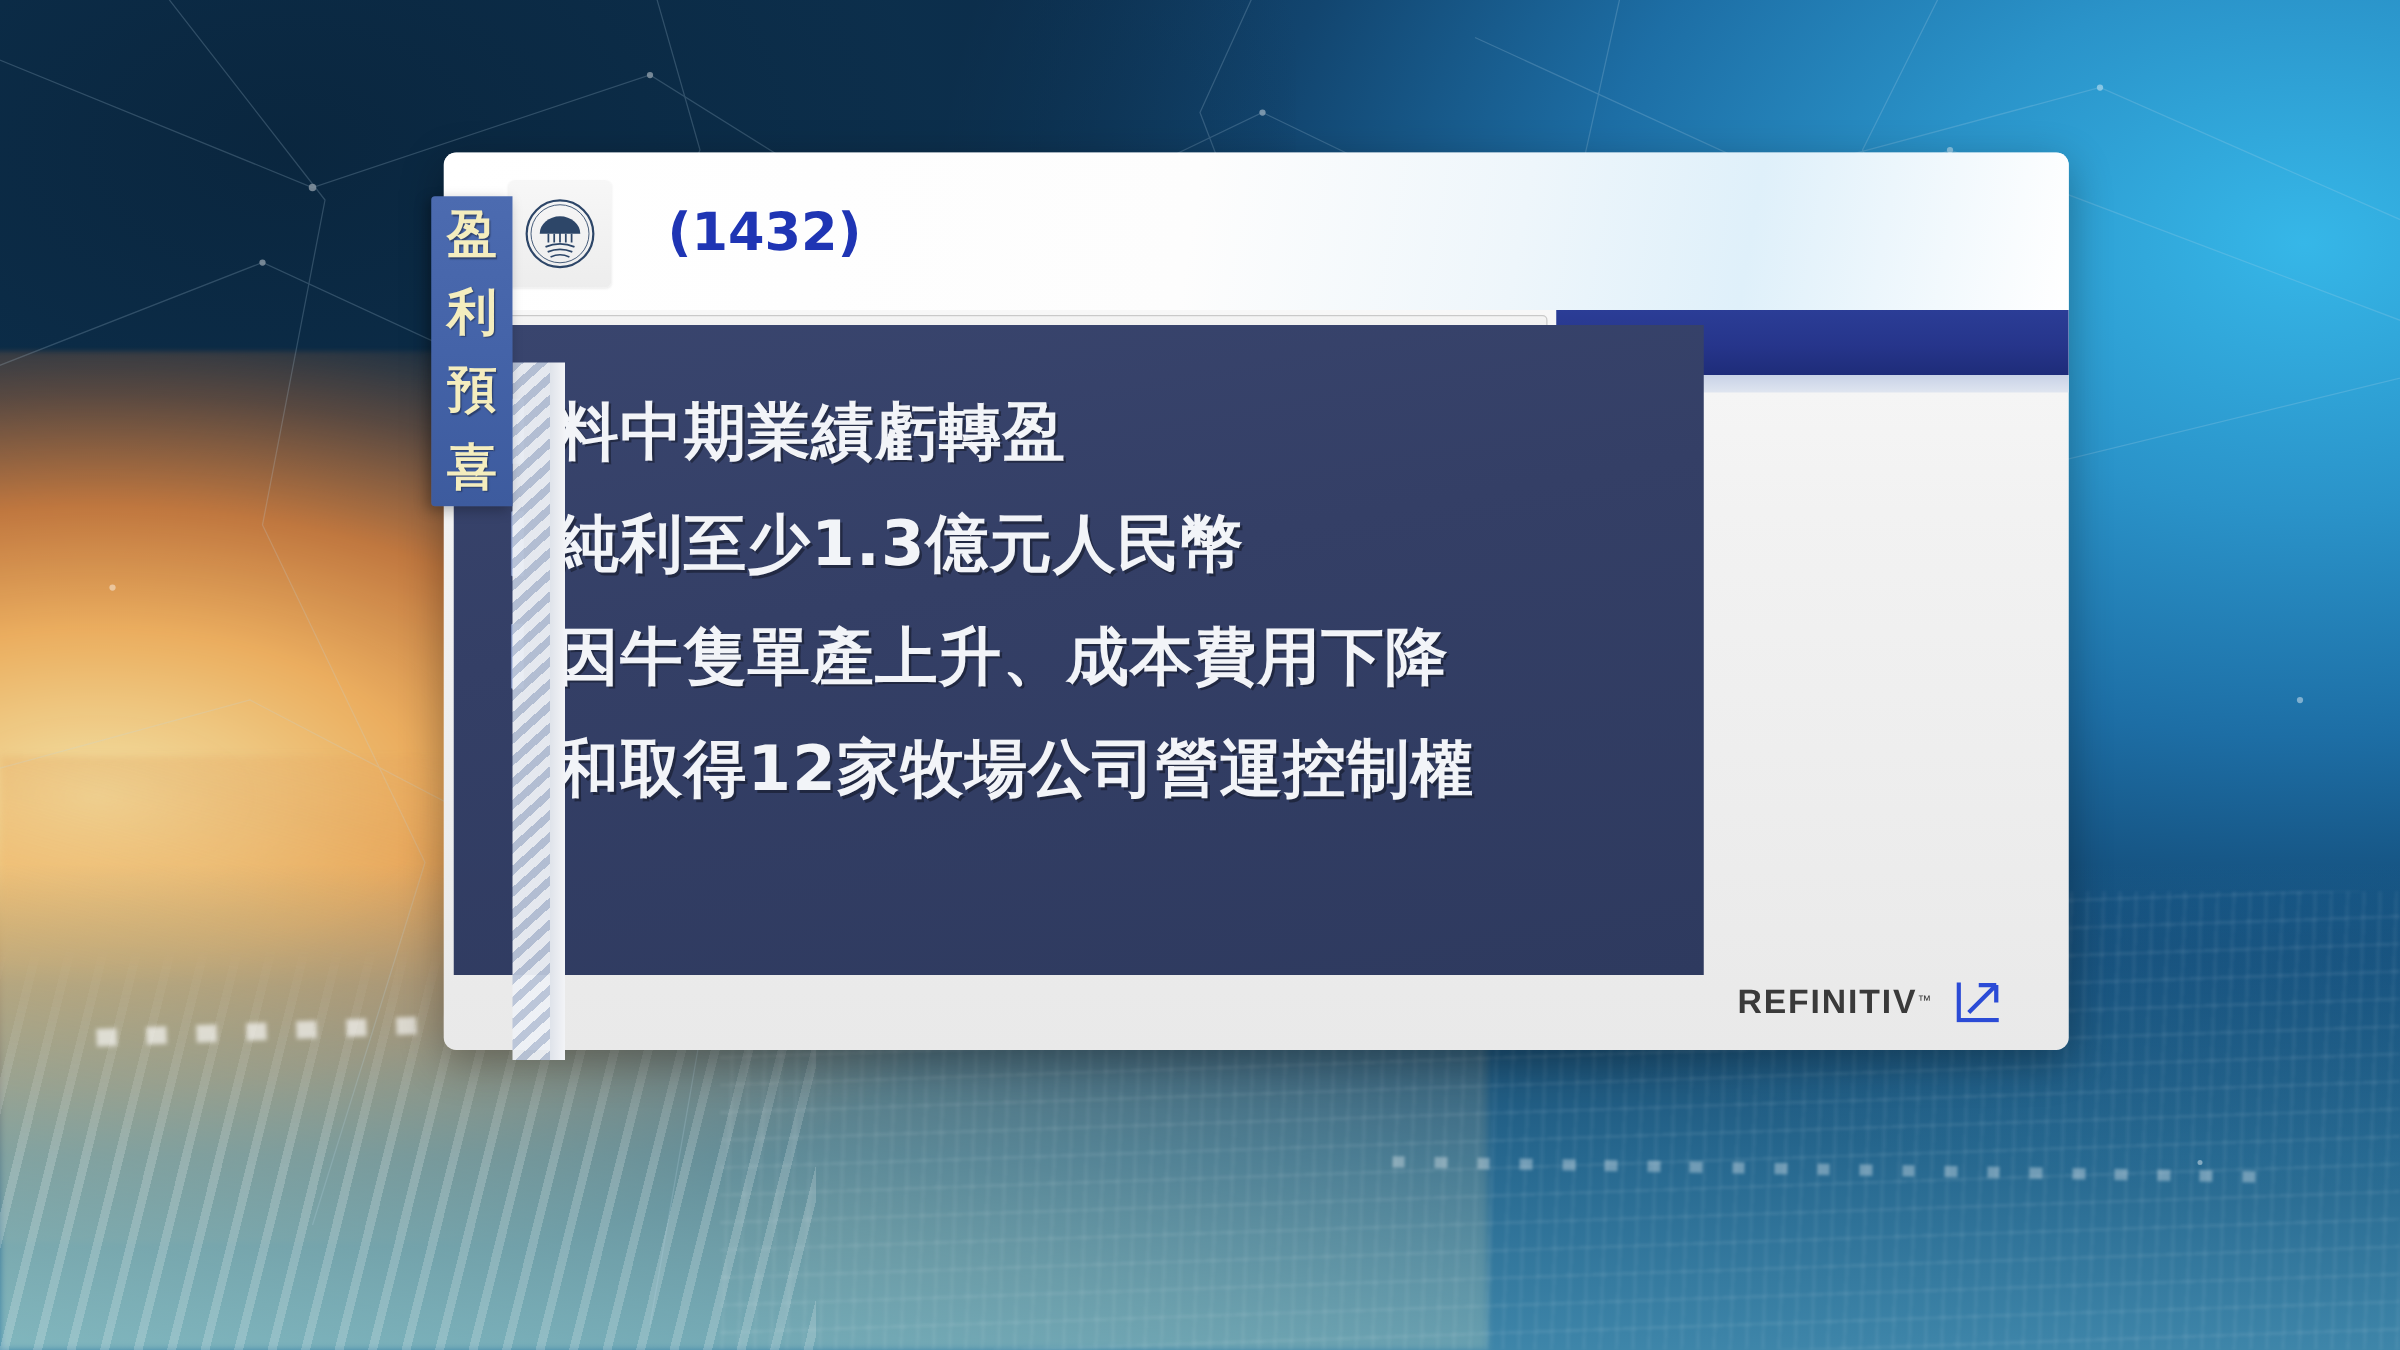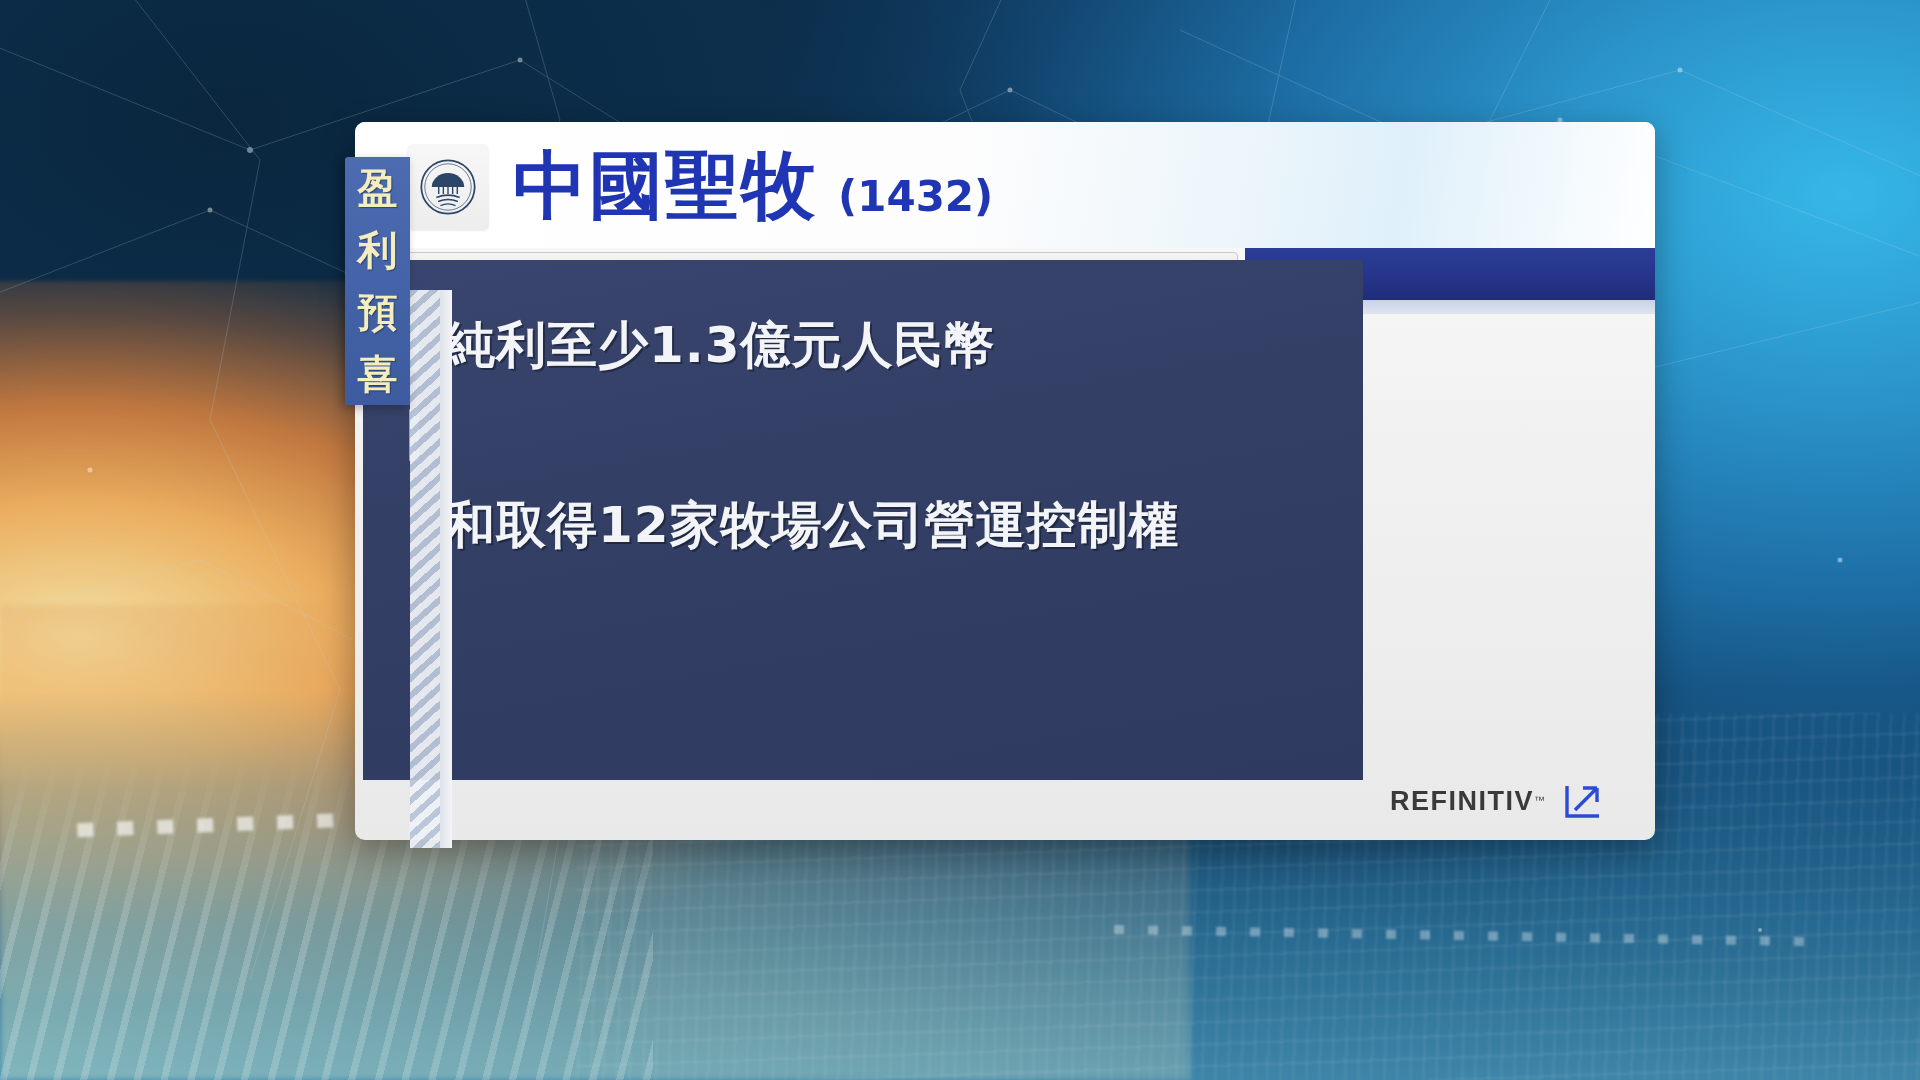--- a/index.html
+++ b/index.html
@@ -238,38 +238,42 @@
         <circle cx="50" cy="50" r="46" fill="none" stroke="#2d4668" stroke-width="3"></circle>
         <circle cx="50" cy="50" r="40" fill="none" stroke="#2d4668" stroke-width="1.2"></circle>
         <path d="M22 50 A28 24 0 0 1 78 50 Z" fill="#2d4668"></path>
         <path d="M34 50 L34 62 M42 50 L42 62 M50 48 L50 62 M58 50 L58 62 M66 50 L66 62" stroke="#2d4668" stroke-width="2.4" fill="none"></path>
         <path d="M30 68 Q50 60 70 68" stroke="#2d4668" stroke-width="2.6" fill="none"></path>
         <path d="M33 75 Q50 68 67 75" stroke="#2d4668" stroke-width="2.4" fill="none"></path>
         <path d="M37 82 Q50 76 63 82" stroke="#2d4668" stroke-width="2.2" fill="none"></path>
       </svg>
     </div>
     <div class="title-wrap">
-      <div class="co-name">中國聖牧</div>
       <div class="co-code">(1432)</div>
     </div>
   </div>
 
   <div class="subbar">
     <div class="grey"></div>
     <div class="blueblock"></div>
     <div class="blue-under"></div>
   </div>
 
   <div class="panel">
     <div class="bullet-row">
       <div class="bullet-bar"></div>
+      <div class="bullet-text">料中期業績虧轉盈</div>
+    </div>
+    <div class="bullet-row">
+      <div class="bullet-bar"></div>
       <div class="bullet-text">純利至少1.3億元人民幣</div>
     </div>
     <div class="bullet-row">
       <div class="bullet-bar"></div>
+      <div class="bullet-text">因牛隻單產上升、成本費用下降</div>
     </div>
     <div class="bullet-row">
       <div class="bullet-bar hidden"></div>
       <div class="bullet-text">和取得12家牧場公司營運控制權</div>
     </div>
   </div>
 
   <div class="refinitiv">
     <div>
       <span class="ref-word">REFINITIV</span><span class="ref-tm">™</span>

